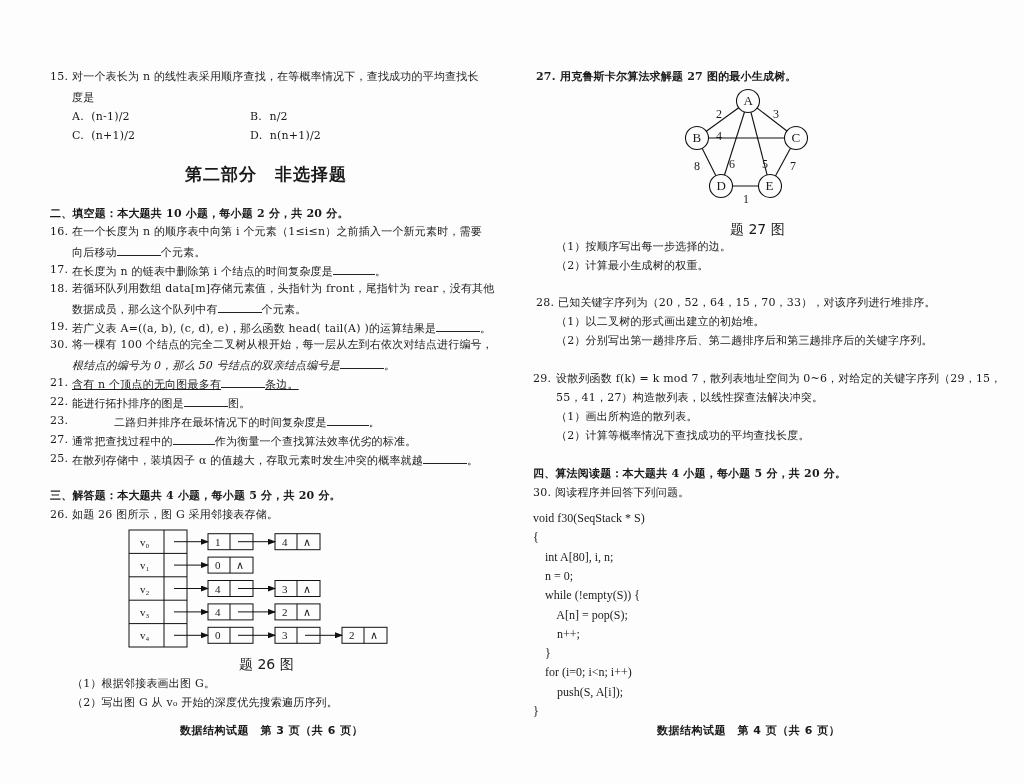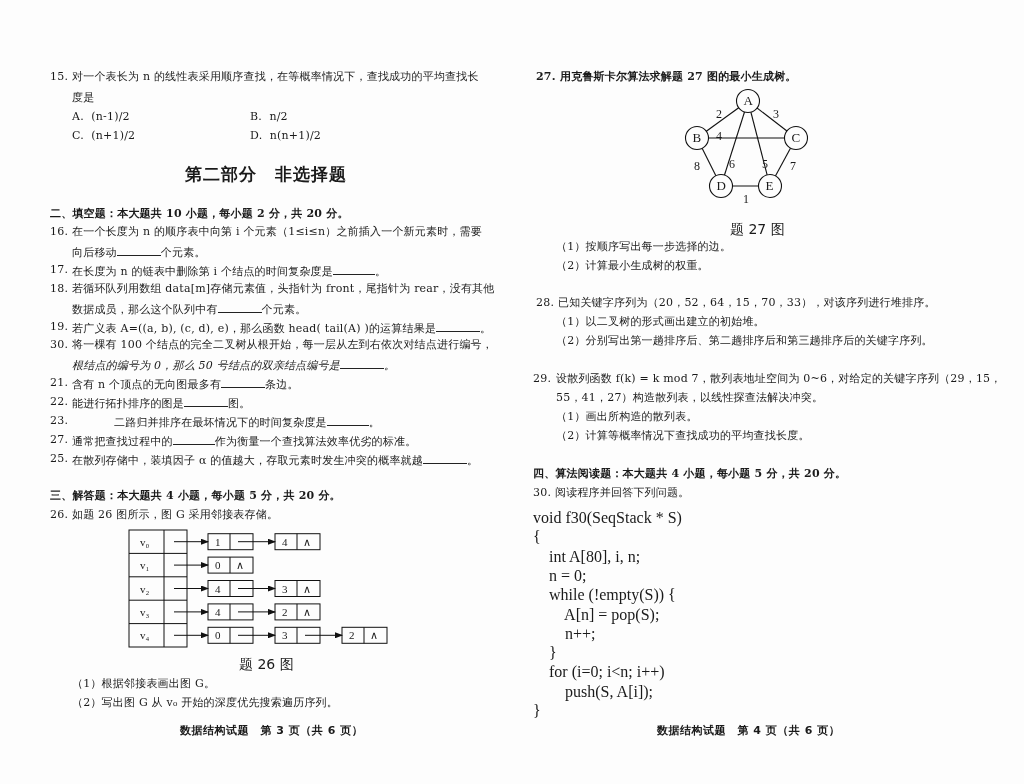--- a/index.html
+++ b/index.html
@@ -5,21 +5,21 @@
   html, body { margin:0; padding:0; }
   body {
     width:1024px; height:784px; overflow:hidden; position:relative;
     background:#fdfdfd; color:#1a1a1a;
     font-family:"DejaVu Serif", "Liberation Serif", serif;
   }
   .t { position:absolute; white-space:nowrap; font-size:11px; line-height:14px; letter-spacing:0.2px; }
   .b { font-weight:bold; }
   .h2 { position:absolute; font-size:17px; font-weight:bold; letter-spacing:1px; font-family:"DejaVu Sans", sans-serif; }
   .blank { display:inline-block; border-bottom:1px solid #222; height:11px; vertical-align:baseline; }
-  .code { position:absolute; white-space:pre; font-size:16px; line-height:14px; font-family:"Liberation Serif", serif; }
+  .code { position:absolute; white-space:pre; font-size:12px; line-height:14px; font-family:"Liberation Serif", serif; }
   svg { position:absolute; left:0; top:0; }
   .cap { position:absolute; font-size:14px; font-family:"DejaVu Sans", sans-serif; }
   .footer { position:absolute; font-size:11px; font-weight:bold; letter-spacing:0.5px; font-family:"DejaVu Sans", sans-serif; }
 </style>
 </head>
 <body>
 
 <div>
 
   <div class="t" style="left:50px;top:70px;">15.</div>
@@ -68,21 +68,21 @@
     <span>若广义表 A=((a, b), (c, d), e)，那么函数 head( tail(A) )的运算结果是</span><span class="blank" style="width:44px"></span><span>。</span>
   </div>
 
   <div class="t" style="left:50px;top:338px;">30.</div>
   <div class="t" style="left:72px;top:338px;">将一棵有 100 个结点的完全二叉树从根开始，每一层从左到右依次对结点进行编号，</div>
   <div class="t" style="left:72px;top:357px;font-style:italic;">
     <span>根结点的编号为 0，那么 50 号结点的双亲结点编号是</span><span class="blank" style="width:44px"></span><span>。</span>
   </div>
 
   <div class="t" style="left:50px;top:376px;">21.</div>
-  <div class="t" style="left:72px;top:376px;">
+  <div class="t" style="left:72px;top:376px;text-decoration:underline;">
     <span>含有 n 个顶点的无向图最多有</span><span class="blank" style="width:44px"></span><span>条边。</span>
   </div>
 
   <div class="t" style="left:50px;top:395px;">22.</div>
   <div class="t" style="left:72px;top:395px;">
     <span>能进行拓扑排序的图是</span><span class="blank" style="width:44px"></span><span>图。</span>
   </div>
 
   <div class="t" style="left:50px;top:414px;">23.</div>
   <div class="t" style="left:72px;top:414px;margin-left:42px;">

